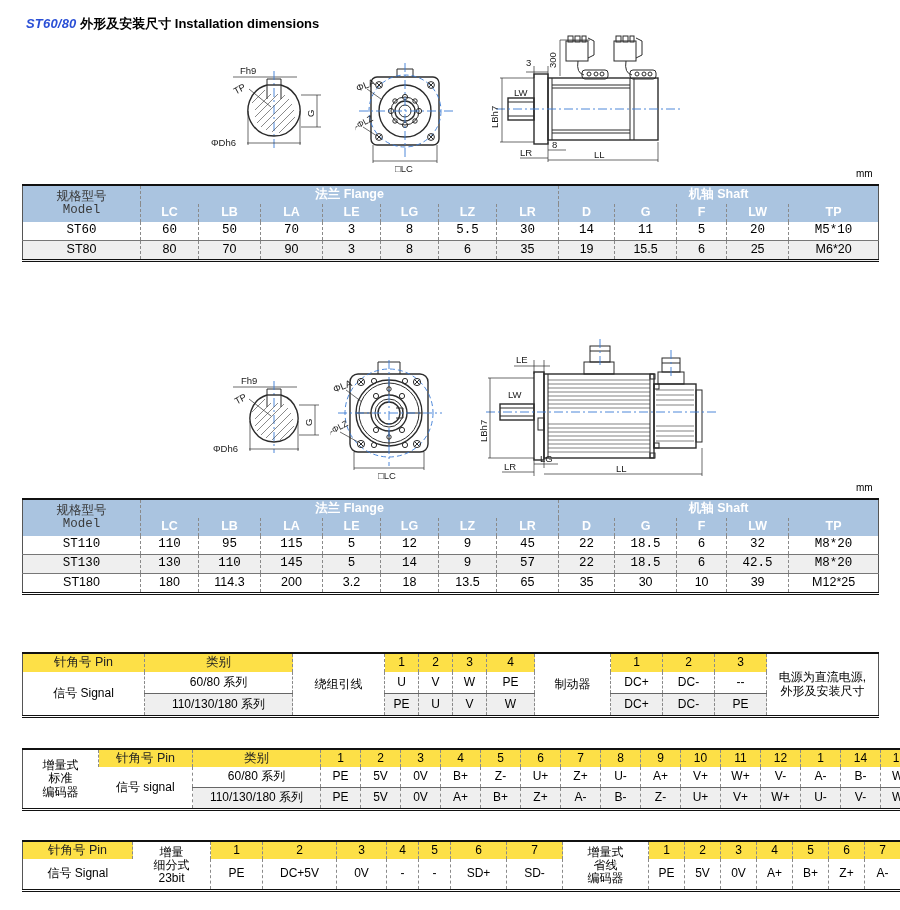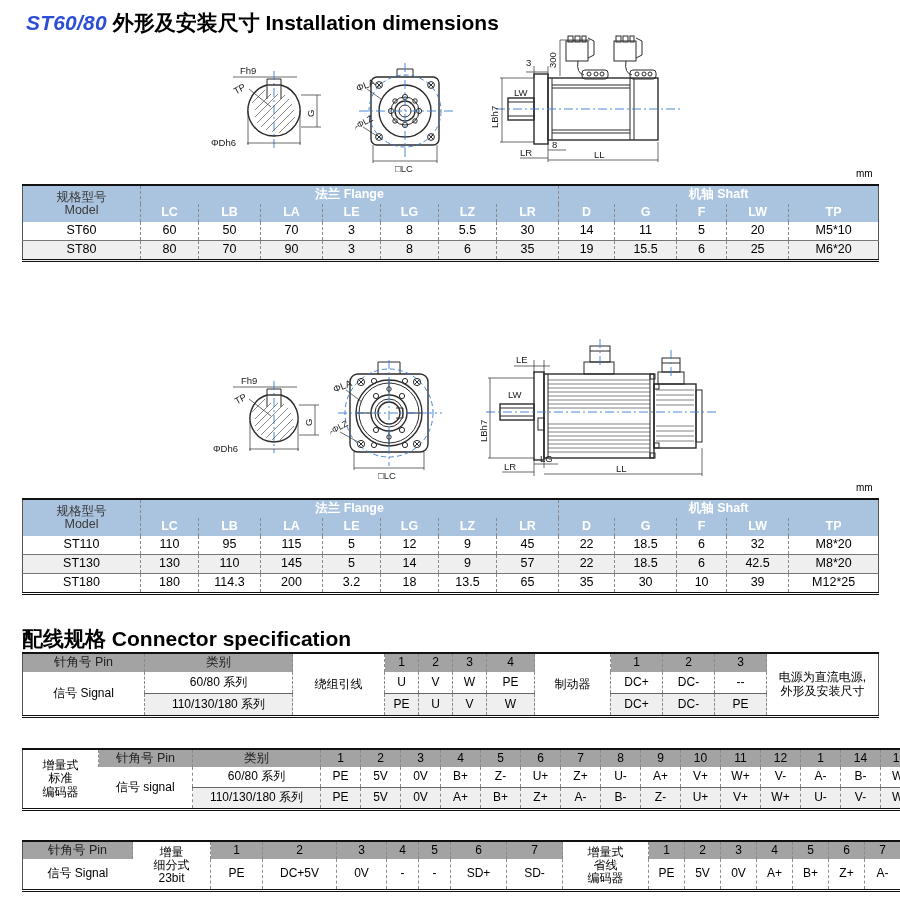--- a/index.html
+++ b/index.html
@@ -4,54 +4,54 @@
 <style>
   html,body{margin:0;padding:0;}
   body{
     width:900px;height:910px;background:#ffffff;
     font-family:"Liberation Sans","DejaVu Sans",sans-serif;
     color:#000;position:relative;overflow:hidden;
   }
   .page{position:relative;width:900px;height:910px;}
 
   
-  .sec-head{position:absolute;white-space:nowrap;font-size:21px;font-weight:bold;}
+  .sec-head{position:absolute;white-space:nowrap;font-size:13px;font-weight:bold;margin-top:6px;}
   .sec-head .model{color:#2a4fd6;font-style:italic;font-weight:bold;letter-spacing:.2px;}
   .sec-head .cn{color:#000;font-weight:bold;}
   .sec-head .en{color:#000;font-weight:bold;}
 
   
   .mm{position:absolute;font-size:10px;color:#000;}
 
   
   table.dim{position:absolute;border-collapse:collapse;table-layout:fixed;}
   table.dim td,table.dim th{
     font-size:12.5px;text-align:center;vertical-align:middle;
     border-left:1px dashed #8a8a8a;border-right:1px dashed #8a8a8a;
     padding:0;line-height:1.05;font-weight:normal;
   }
   .hdr-blue{background:#aac4e0;}
-  .hdr-blue.cnhead{color:#3a3a3a;}
+  .hdr-blue.cnhead{color:#3a3a3a;font-family:Liberation Mono, monospace;}
   .hdr-blue.enhead{color:#ffffff;font-weight:bold;}
   .row-w{background:#ffffff;}
   .row-g{background:#efefef;}
   .topline{border-top:2px solid #111;}
   .dblbot{border-bottom:3px double #111;}
-  .thinbot{border-bottom:1px solid #777;}
+  .thinbot{border-bottom:1px solid #777;font-family:Liberation Mono, monospace;}
   .solidl{border-left:1px solid #555 !important;}
   .solidr{border-right:1px solid #555 !important;}
 
   
   table.conn{position:absolute;border-collapse:collapse;table-layout:fixed;}
   table.conn td{
     font-size:12px;text-align:center;vertical-align:middle;padding:0;
     border-left:1px dashed #8a8a8a;border-right:1px dashed #8a8a8a;line-height:1.1;
   }
   table.conn td.cnlab{font-size:12.5px;color:#222;}
-  table.conn td.blue{background:#a3a3a3;}
+  table.conn td.blue{background:#fde047;}
   table.conn td.lite{background:#ffffff;}
   table.conn td.gray{background:#efefef;}
   table.conn td.plain{background:#ffffff;border-left:none;border-right:none;}
   table.conn td.rule{border-bottom:1.3px solid #666;}
 
   
   .draw{position:absolute;}
   svg{display:block;}
   .ln{stroke:#2b2b2b;stroke-width:1;fill:none;}
   .ln2{stroke:#2b2b2b;stroke-width:1.4;fill:none;}
@@ -582,24 +582,20 @@
       <td class="dblbot">65</td>
       <td class="dblbot">35</td>
       <td class="dblbot">30</td>
       <td class="dblbot">10</td>
       <td class="dblbot">39</td>
       <td class="dblbot solidr">M12*25</td>
     </tr>
   </tbody>
     </table>
 
-  <div class="sec-head" style="left:22px;top:625px;">
-    <span class="cn">配线规格</span>
-    <span class="en">Connector specification</span>
-  </div>
 
   <table class="conn" id="tconn" style="left:22px;top:652px;width:856px;">
     <colgroup>
       <col style="width:122px">
         <col style="width:148px">
         <col style="width:92px">
       <col style="width:34px">
         <col style="width:34px">
         <col style="width:34px">
         <col style="width:48px">

